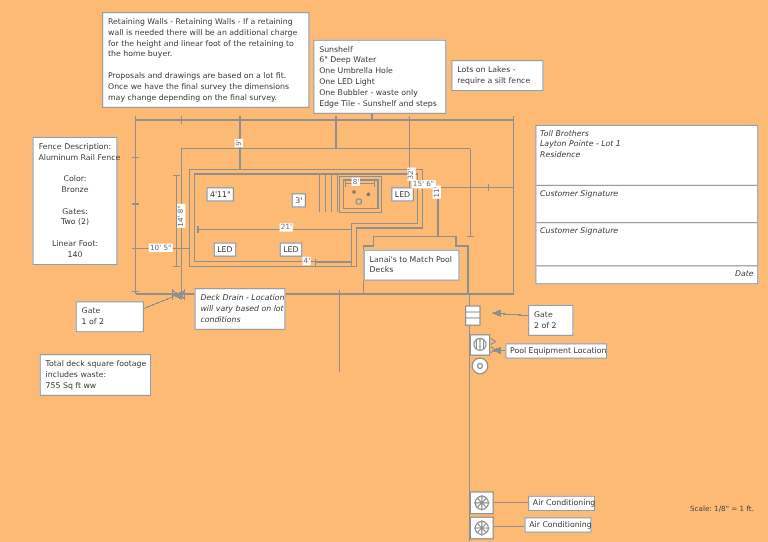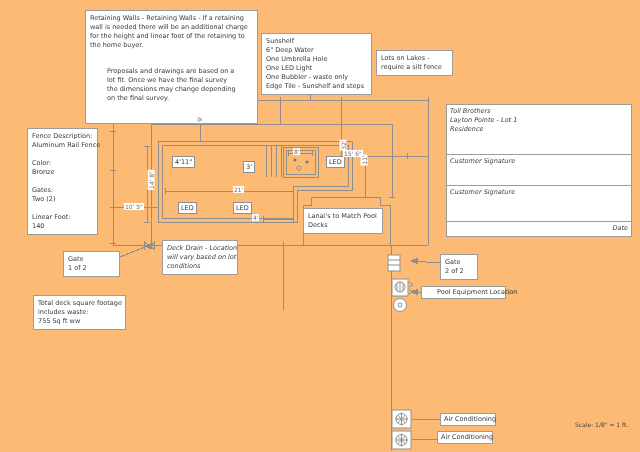--- a/index.html
+++ b/index.html
@@ -3,21 +3,21 @@
 <meta charset="utf-8">
 <style>
   html,body{margin:0;padding:0;background:#e8e8e8;}
   .stage{position:relative;width:640px;height:452px;background:#fdba74;overflow:hidden;
          font-family:"DejaVu Sans",sans-serif;}
   .stage svg{position:absolute;left:0;top:0;z-index:1;}
   .note{position:absolute;z-index:2;border:1px solid #9c9c9c;background:#fff;color:#3a3a3a;
         font-size:6.5px;line-height:9px;padding:3px 4px;box-sizing:border-box;}
   .ln{min-height:9px;white-space:nowrap;}
   .para{margin:0 0 9px 0;}
-  .para:last-child{margin:17px;}
+  .para:last-child{margin:0;}
   .boxdim{position:absolute;z-index:2;border:1px solid #8f8f8f;background:#fff;color:#3a3a3a;
           font-size:6.5px;line-height:8px;padding:1px 2px;white-space:nowrap;}
   .dim{position:absolute;z-index:2;font-size:6px;line-height:7px;color:#6a6a6a;background:#fff;
        padding:0 1px;white-space:nowrap;}
   .rot{transform:translate(-50%,-50%) rotate(-90deg);transform-origin:center;}
   .tblock{position:absolute;z-index:2;border:1px solid #9c9c9c;background:#fff;box-sizing:border-box;}
   .tblock .row{border-bottom:1px solid #9c9c9c;box-sizing:border-box;padding:2px 3px;
                color:#3a3a3a;font-size:6.5px;line-height:9px;font-style:italic;}
   .tblock .row:last-child{border-bottom:none;text-align:right;}
   .plain{position:absolute;z-index:2;font-size:6px;color:#444;white-space:nowrap;}
@@ -131,21 +131,21 @@
       <div class="ln">Customer Signature</div>
     </div>
     <div class="row" style="height:36px;">
       <div class="ln">Customer Signature</div>
     </div>
     <div class="row" style="height:14px;">
       <div class="ln">Date</div>
     </div>
   </div>
 
-  <div class="note" style="left:27px;top:128px;width:71px;">
+  <div class="note" style="left:27px;top:114px;width:71px;text-align:center;">
     <div class="ln">Fence Description:</div>
     <div class="ln">Aluminum Rail Fence</div>
     <div class="ln"></div>
     <div class="ln">Color:</div>
     <div class="ln">Bronze</div>
     <div class="ln"></div>
     <div class="ln">Gates:</div>
     <div class="ln">Two (2)</div>
     <div class="ln"></div>
     <div class="ln">Linear Foot:</div>
@@ -172,21 +172,21 @@
   <div class="note" style="left:303px;top:208px;width:80px;">
     <div class="ln">Lanai's to Match Pool</div>
     <div class="ln">Decks</div>
   </div>
 
   <div class="note" style="left:440px;top:254px;width:38px;">
     <div class="ln">Gate</div>
     <div class="ln">2 of 2</div>
   </div>
 
-  <div class="note" style="left:421px;top:286px;width:85px;padding:1px 15px;">
+  <div class="note" style="left:421px;top:286px;width:85px;padding:1px 3px;">
     <div class="ln">Pool Equipment Location</div>
   </div>
 
   <div class="note" style="left:440px;top:413px;width:56px;padding:1px 3px;">
     <div class="ln">Air Conditioning</div>
   </div>
   <div class="note" style="left:437px;top:431px;width:56px;padding:1px 3px;">
     <div class="ln">Air Conditioning</div>
   </div>
 

